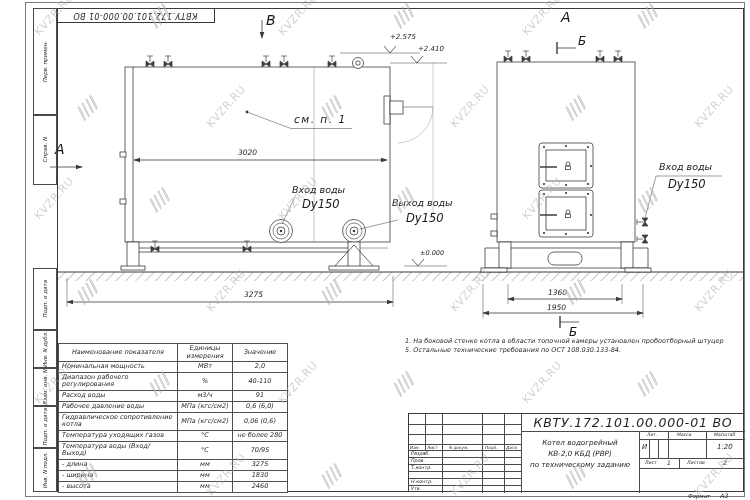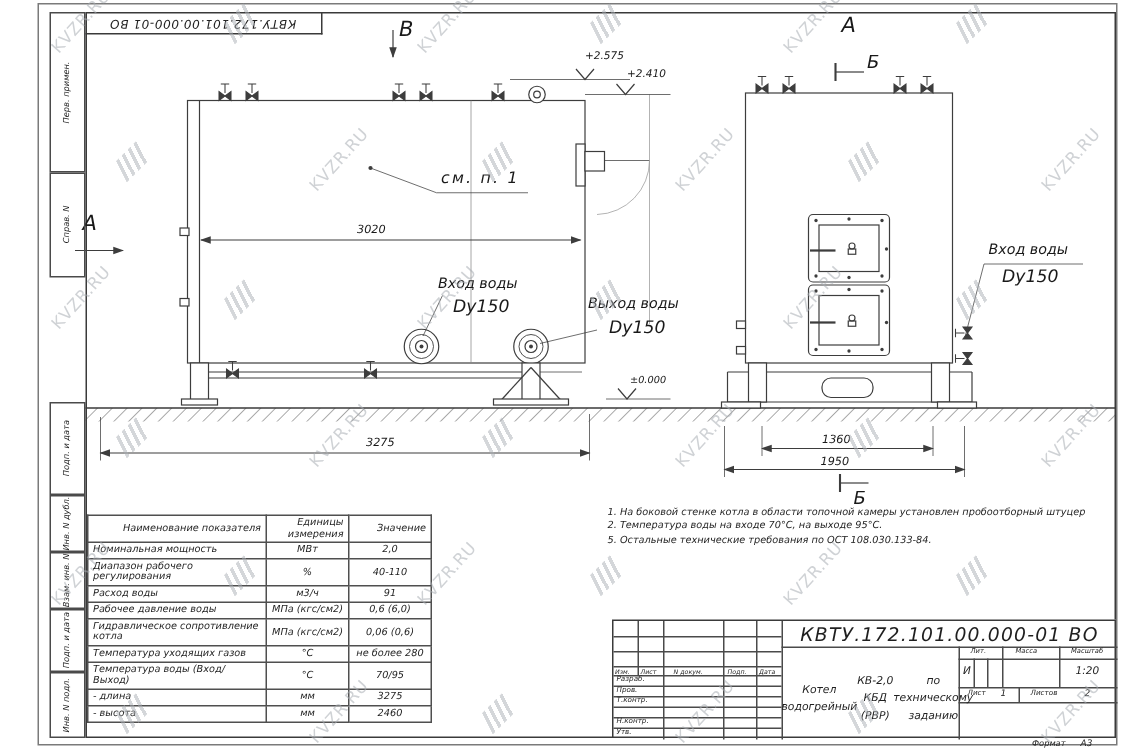--- a/index.html
+++ b/index.html
@@ -24,38 +24,38 @@
   svg.draw { position:absolute; left:0; top:0; z-index:1; }
   
   .lbl { position:absolute; z-index:2; font-style:italic; white-space:nowrap; color:#191919; }
   
   .spec-title { position:absolute; left:58px; top:329px; width:229px; text-align:center;
                 font-size:7px; font-style:italic; z-index:2; }
   table.spec { position:absolute; left:58px; top:343px; width:229px; border-collapse:collapse;
                table-layout:fixed; z-index:2; background:#fff; }
   table.spec th, table.spec td { border:1px solid #4f4f4f; font-size:6.5px; font-style:italic;
                font-weight:normal; padding:1px 3px; line-height:1.15; }
-  table.spec th { text-align:right; height:18px; }
+  table.spec th { text-align:center; height:18px; }
   table.spec td { height:11px;margin-left:44px; }
   td.c { text-align:center; }
   td.ind { padding-left:14px; }
   
   .notes { position:absolute; left:405px; top:337px; width:339px; z-index:2; }
   .note  { font-size:6.5px; font-style:italic; line-height:1.45; }
   
   .tb { position:absolute; left:408px; top:413px; width:336px; height:79px;
         border:1.6px solid #3a3a3a; z-index:3; background:#fff; }
   .tb .vl { position:absolute; width:1px; background:#4a4a4a; }
   .tb .hl { position:absolute; height:1px; background:#4a4a4a; }
   .tb .t  { position:absolute; font-style:italic; white-space:nowrap; }
   .tb-doc { position:absolute; left:112px; top:0; width:224px; height:17px;
             display:flex; align-items:center; justify-content:center;
             font-size:12.5px; font-style:italic; letter-spacing:.8px; }
   .tb-title { position:absolute; left:112px; top:19px; width:118px; height:60px;
-              display:flex; flex-direction:row; align-items:center; justify-content:flex-start;
+              display:flex; flex-direction:column; align-items:center; justify-content:flex-start;
               padding-top:4px; font-size:7.2px; font-style:italic; line-height:1.55; text-align:center; }
   .logo-wrap { position:absolute; left:232px; top:56px; width:102px; height:21px;
                display:flex; align-items:center; gap:3px; }
   .logo-mark { width:15px; height:13px; transform:skewX(-18deg);
                background: repeating-linear-gradient(115deg, #2b2b2b 0 2px, transparent 2px 4.5px); }
   .logo-text { font-size:12px; font-weight:bold; letter-spacing:.5px; font-style:normal; }
   .logo-co   { display:flex; flex-direction:column; font-size:4px; line-height:1.3; font-style:normal; }
   .fmt { position:absolute; left:688px; top:492px; z-index:3; font-size:5.5px; font-style:italic; }
   .fmt b { font-weight:normal; margin-left:10px; font-size:6px; }
   
@@ -315,30 +315,34 @@
           <td>Температура воды (Вход/Выход)</td>
           <td class="c">°С</td>
           <td class="c">70/95</td>
         </tr>
       <tr>
           <td class="ind">- длина</td>
           <td class="c">мм</td>
           <td class="c">3275</td>
         </tr>
       <tr>
+          <td class="ind">- ширина</td>
+          <td class="c">мм</td>
+          <td class="c">1830</td>
+        </tr>
+      <tr>
           <td class="ind">- высота</td>
           <td class="c">мм</td>
           <td class="c">2460</td>
         </tr>
     </tbody>
   </table>
 
   <div class="notes">
     <div class="note">1. На боковой стенке котла в области топочной камеры установлен пробоотборный штуцер</div>
-    <div class="note">2. Температура воды на входе 70°С, на выходе 95°С.</div>
     <div class="note">5. Остальные технические требования по ОСТ 108.030.133-84.</div>
   </div>
 
   <div class="tb">
 
     <div class="vl" style="left:16px;top:0;height:36px;"></div>
     <div class="vl" style="left:33px;top:0;height:79px;"></div>
     <div class="vl" style="left:73px;top:0;height:79px;"></div>
     <div class="vl" style="left:95px;top:0;height:79px;"></div>
     <div class="vl" style="left:112px;top:0;height:79px;"></div>

